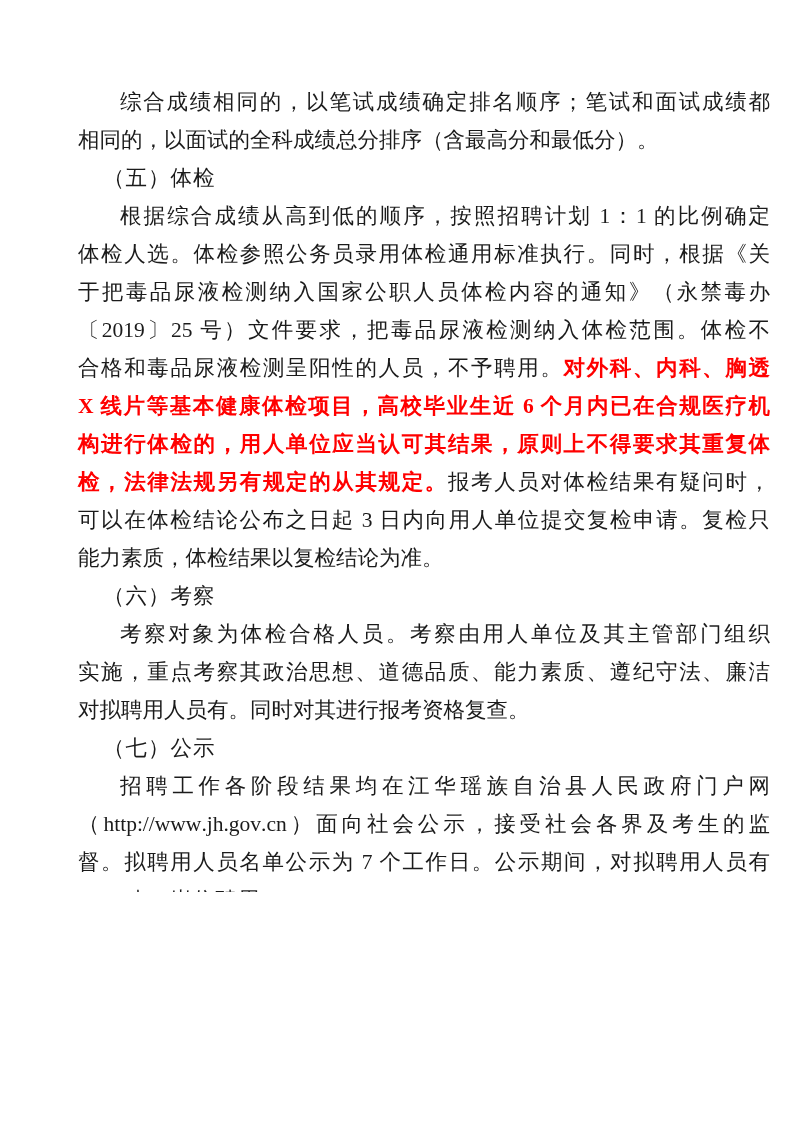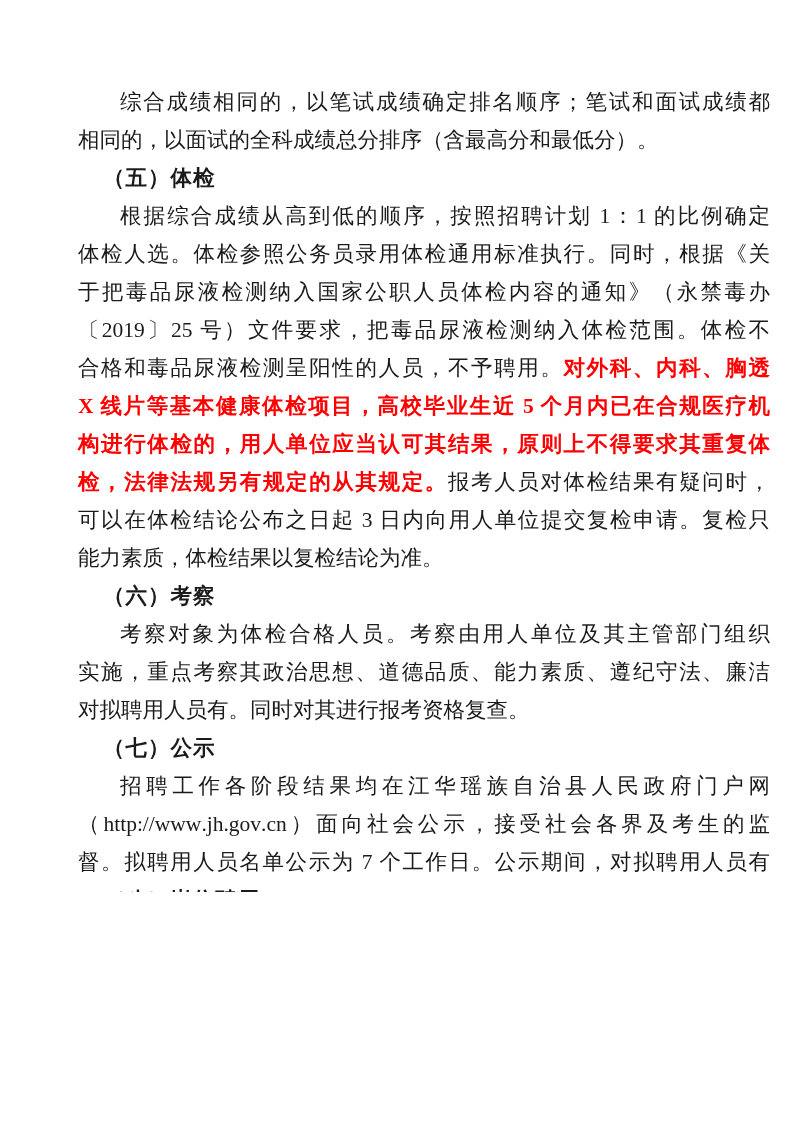--- a/index.html
+++ b/index.html
@@ -26,21 +26,21 @@
     font-size:21.5px;
     white-space:normal;
   }
   .line{
     text-align:justify;
     text-align-last:justify;
   }
   .line.end{text-align-last:left;}
   .line.first{text-indent:42px;}
   .heading{
-    font-weight:bold;
+    font-weight:normal;
     text-indent:25px;
     letter-spacing:1px;
   }
   .run{font-kerning:none;}
   .run.red{
     color:var(--emphasis);
     font-weight:bold;
     margin-top:20px;
   }
   .pageno{
@@ -61,21 +61,21 @@
         <div class="line first"><span class="run normal">综合成绩相同的，以笔试成绩确定排名顺序；笔试和面试成绩都</span></div>
         <div class="line end"><span class="run normal">相同的，以面试的全科成绩总分排序（含最高分和最低分）。</span></div>
       </div>
       <div class="heading">（五）体检</div>
       <div class="para">
         <div class="line first"><span class="run normal">根据综合成绩从高到低的顺序，按照招聘计划 1：1 的比例确定</span></div>
         <div class="line"><span class="run normal">体检人选。体检参照公务员录用体检通用标准执行。同时，根据《关</span></div>
         <div class="line"><span class="run normal">于把毒品尿液检测纳入国家公职人员体检内容的通知》（永禁毒办</span></div>
         <div class="line"><span class="run normal">〔2019〕25 号）文件要求，把毒品尿液检测纳入体检范围。体检不</span></div>
         <div class="line"><span class="run normal">合格和毒品尿液检测呈阳性的人员，不予聘用。</span><span class="run red">对外科、内科、胸透</span></div>
-        <div class="line"><span class="run red">X 线片等基本健康体检项目，高校毕业生近 5 个月内已在合规医疗机</span></div>
+        <div class="line"><span class="run red">X 线片等基本健康体检项目，高校毕业生近 6 个月内已在合规医疗机</span></div>
         <div class="line"><span class="run red">构进行体检的，用人单位应当认可其结果，原则上不得要求其重复体</span></div>
         <div class="line"><span class="run red">检，法律法规另有规定的从其规定。</span><span class="run normal">报考人员对体检结果有疑问时，</span></div>
         <div class="line"><span class="run normal">可以在体检结论公布之日起 3 日内向用人单位提交复检申请。复检只</span></div>
         <div class="line end"><span class="run normal">能力素质，体检结果以复检结论为准。</span></div>
       </div>
       <div class="heading">（六）考察</div>
       <div class="para">
         <div class="line first"><span class="run normal">考察对象为体检合格人员。考察由用人单位及其主管部门组织</span></div>
         <div class="line"><span class="run normal">实施，重点考察其政治思想、道德品质、能力素质、遵纪守法、廉洁</span></div>
         <div class="line end"><span class="run normal">对拟聘用人员有。同时对其进行报考资格复查。</span></div>

